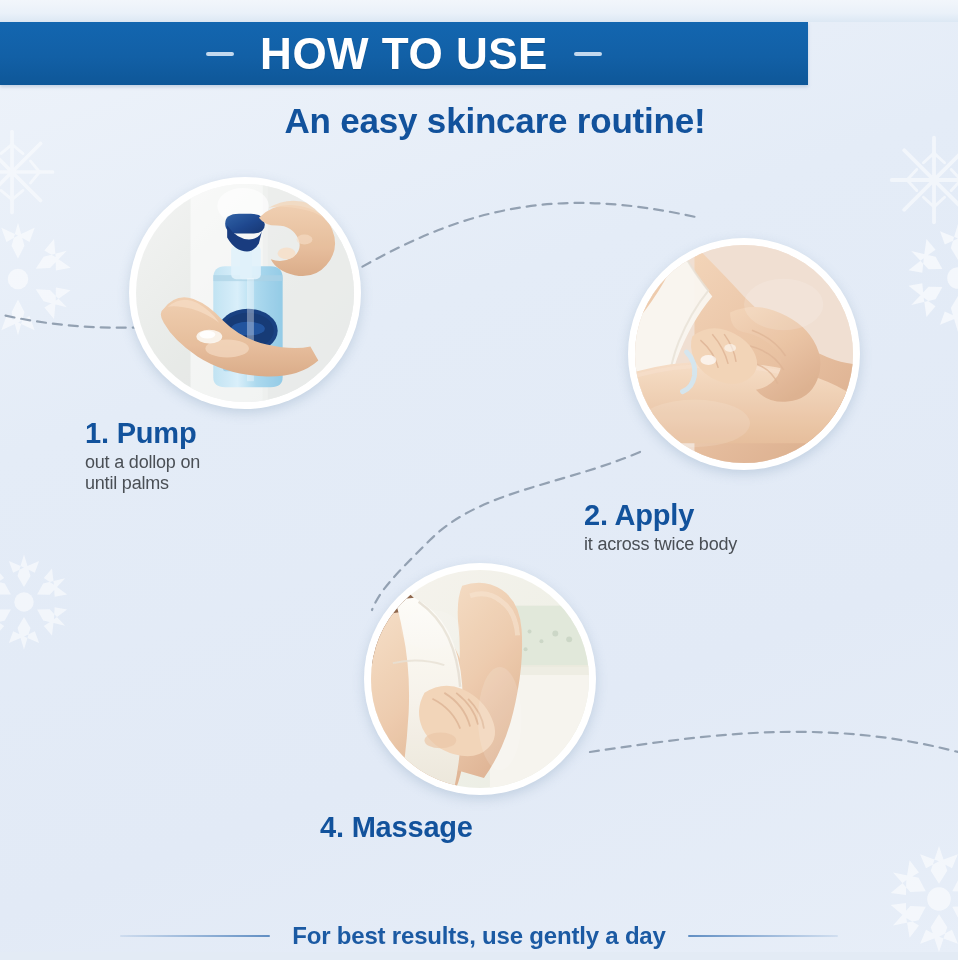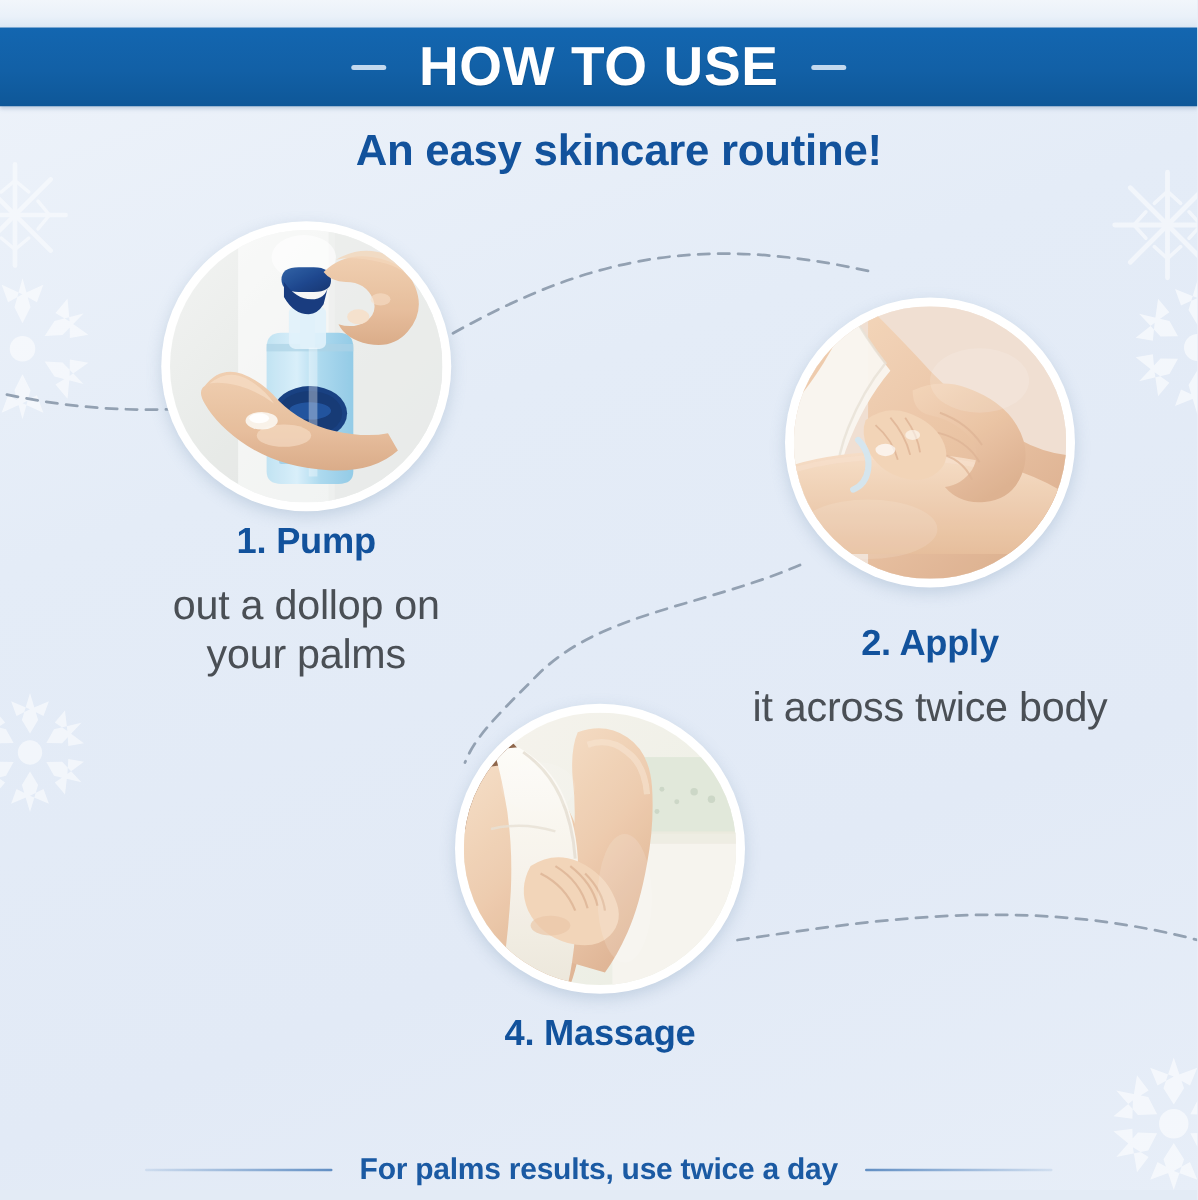--- a/index.html
+++ b/index.html
@@ -27,21 +27,21 @@
     position: absolute;
     left: 0; top: 0;
     width: 958px; height: 22px;
     background: linear-gradient(180deg, #f2f6fb 0%, #eaf1f9 60%, #dce8f4 100%);
   }
 
   
   .header-banner {
     position: absolute;
     left: 0; top: 22px;
-    width: 958px; height: 63px;
+    width: 808px; height: 63px;
     background: linear-gradient(180deg, #1366b0 0%, #1260a6 55%, #0e5798 100%);
     display: flex;
     align-items: center;
     justify-content: center;
     gap: 26px;
     box-shadow: 0 2px 3px rgba(120,150,185,0.35);
   }
   .header-dash {
     width: 28px;
     height: 4px;
@@ -110,34 +110,34 @@
     overflow: hidden;
     position: relative;
   }
   .circle-1 { left: 129px; top: 177px; width: 232px; height: 232px; }
   .circle-2 { left: 628px; top: 238px; width: 232px; height: 232px; }
   .circle-3 { left: 364px; top: 563px; width: 232px; height: 232px; }
 
   
   .caption {
     position: absolute;
-    text-align: center;
+    text-align: left;
   }
   .caption-title {
     color: #12529c;
     font-size: 29px;
     font-weight: bold;
     line-height: 1.1;
     letter-spacing: -0.2px;
   }
   .caption-sub {
     color: #4a4f55;
-    font-size: 33px;
+    font-size: 18px;
     line-height: 1.18;
-    margin-top: 15px;
+    margin-top: 2px;
     letter-spacing: -0.2px;
   }
   .cap-1 { left: 85px;  top: 418px; width: 320px; }
   .cap-2 { left: 584px; top: 500px; width: 320px; }
   .cap-3 { left: 320px; top: 812px; width: 320px; }
 
   
   .footer {
     position: absolute;
     left: 0; top: 912px;
@@ -517,36 +517,36 @@
         <ellipse cx="60" cy="60" rx="30" ry="20" fill="#ffffff" opacity="0.10"></ellipse>
         <rect width="220" height="220" fill="#ffffff" opacity="0.05"></rect>
       </svg>
     </div>
   </div>
 
   <div class="caption cap-1">
     <div class="caption-title">1. Pump</div>
     <div class="caption-sub">
       <div>out a dollop on</div>
-      <div>your palms</div>
+      <div>until palms</div>
     </div>
   </div>
 
   <div class="caption cap-2">
     <div class="caption-title">2. Apply</div>
     <div class="caption-sub">
       <div>it across twice body</div>
     </div>
   </div>
 
   <div class="caption cap-3">
     <div class="caption-title">4. Massage</div>
   </div>
 
   <div class="footer">
     <span class="footer-rule"></span>
-    <span class="footer-text">For palms results, use twice a day</span>
+    <span class="footer-text">For best results, use gently a day</span>
     <span class="footer-rule right"></span>
   </div>
 
   <div class="bottom-strip"></div>
 
 </div>
 
 </body></html>

